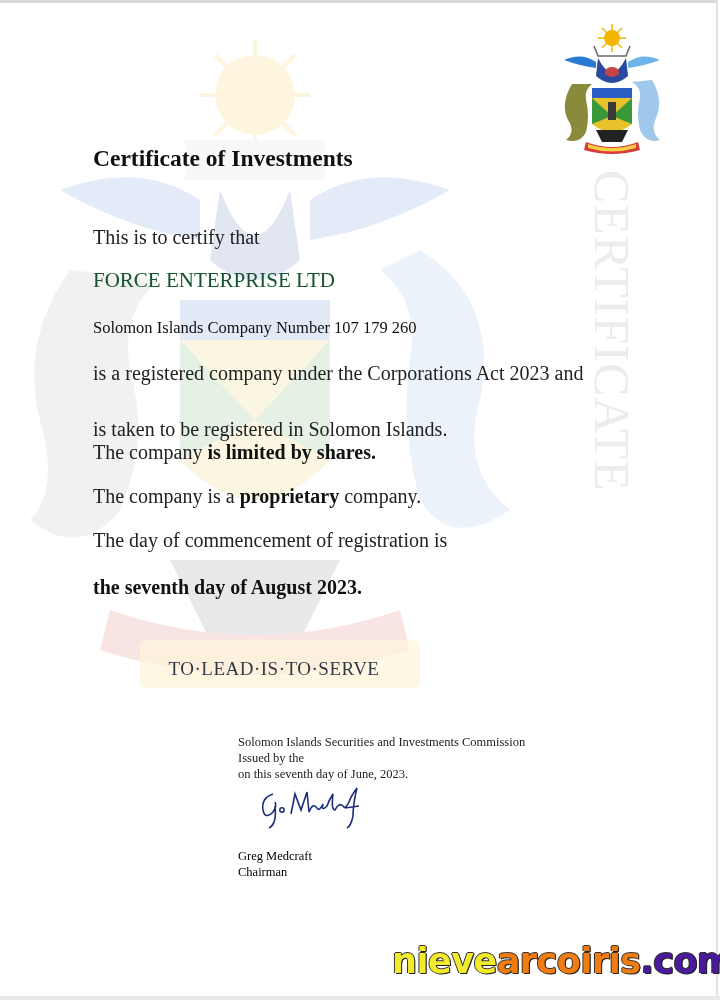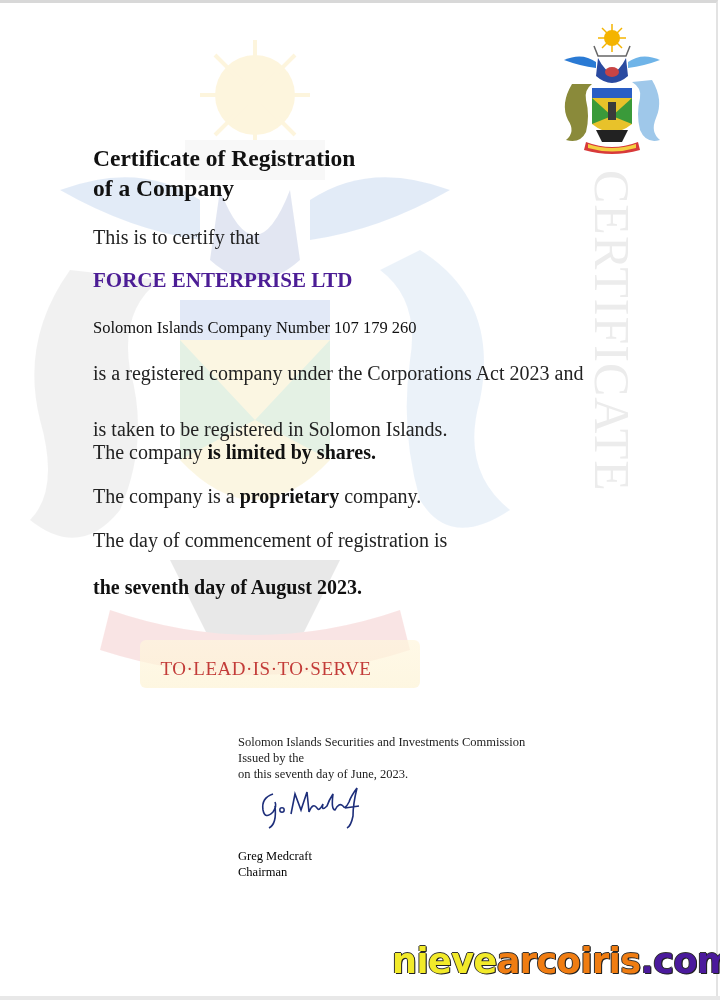--- a/index.html
+++ b/index.html
@@ -9,23 +9,23 @@
     }
     .page-border {
       position:absolute; left:0; top:0; width:718px; height:998px;
       border-top:3px solid #d8d8d8; border-right:2px solid #e3e3e3; box-sizing:border-box;
     }
     .bottom-band { position:absolute; left:0; top:996px; width:720px; height:4px; background:#e8e8e8; }
 
     
     .watermark { position:absolute; left:0; top:40px; width:600px; height:660px; opacity:0.13; pointer-events:none; }
     .motto {
-      position:absolute; left:136px; top:658px; width:260px; text-align:center;
+      position:absolute; left:144px; top:658px; width:260px; text-align:center;
       font-family:"Liberation Serif", serif; font-size:19px; letter-spacing:0.5px;
-      color:#b91c1c; opacity:0.85;
+      color:#0f172a; opacity:0.85;
     }
     .motto-scroll {
       position:absolute; left:140px; top:640px; width:280px; height:48px;
       background:linear-gradient(180deg,#fff6dd 0%,#fdf3d4 100%); border-radius:6px; opacity:0.7;
     }
     .vertical-cert {
       position:absolute; left:582px; top:170px; width:60px; height:380px;
       writing-mode:vertical-rl; font-family:"Liberation Serif", serif;
       font-size:50px; letter-spacing:1px; color:#ececec; line-height:60px;
     }
@@ -33,21 +33,21 @@
     
     .crest { position:absolute; left:556px; top:24px; width:112px; height:132px; }
 
     
     .title {
       position:absolute; left:93px; top:143px; margin:0; font-size:23.5px; font-weight:bold;
       line-height:30px; color:#111;
     }
     .t { position:absolute; left:93px; font-size:20px; color:#222; white-space:nowrap; }
     .b { font-weight:bold; color:#111; }
-    .company { position:absolute; left:93px; top:268px; font-size:21px; font-weight:bold; color:#4c1d95; }
+    .company { position:absolute; left:93px; top:268px; font-size:21px; font-weight:normal; color:#14532d; }
     .compnum { position:absolute; left:93px; top:318px; font-size:16.5px; font-weight:normal; color:#111; }
 
     .issued { position:absolute; left:238px; top:734px; font-size:12.5px; line-height:16px; color:#222; }
     .signature { position:absolute; left:255px; top:780px; width:120px; height:50px; }
     .signer { position:absolute; left:238px; top:848px; font-size:12.5px; line-height:16px; color:#000000; }
 
     .brand {
       position:absolute; left:392px; top:941px; font-family:"DejaVu Sans", sans-serif;
       font-weight:bold; font-size:35px; letter-spacing:-0.5px;
       text-shadow:1px 1px 0 #222, -1px 0 0 #333, 0 -1px 0 #333, 1px 0 0 #333;
@@ -106,22 +106,21 @@
   <path d="M76 74 L56 92 L76 100Z" fill="#3a9a3a"></path>
   <rect x="52" y="78" width="8" height="18" fill="#3a3a3a"></rect>
   <path d="M16 60 Q4 80 12 96 Q20 108 10 116 Q24 120 30 108 Q34 92 30 76 Q28 66 36 60Z" fill="#8a8a3a"></path>
   <path d="M96 56 Q108 76 100 94 Q94 108 104 116 Q90 120 84 106 Q80 90 84 74 Q86 64 76 58Z" fill="#9fc8ea"></path>
   <path d="M40 106 L72 106 L66 118 L46 118 Z" fill="#222"></path>
   <path d="M30 118 Q56 128 82 118 L84 126 Q56 134 28 126 Z" fill="#d83a3a"></path>
   <path d="M32 120 Q56 128 80 120 L80 124 Q56 131 32 124Z" fill="#f4d040"></path>
 </svg>
 
 <h1 class="title">
-  <span>Certificate of Registration</span><br>
-  <span>of a Company</span>
+  <span>Certificate of Investments</span><br>
 </h1>
 
 <div class="t" style="top:226px;">This is to certify that</div>
 <div class="company">FORCE ENTERPRISE LTD</div>
 <div class="compnum">Solomon Islands Company Number 107 179 260</div>
 
 <div class="t" style="top:362px;">is a registered company under the Corporations Act 2023 and</div>
 <div class="t" style="top:418px;">is taken to be registered in Solomon Islands.</div>
 
 <div class="t" style="top:441px;text-align:right;">

